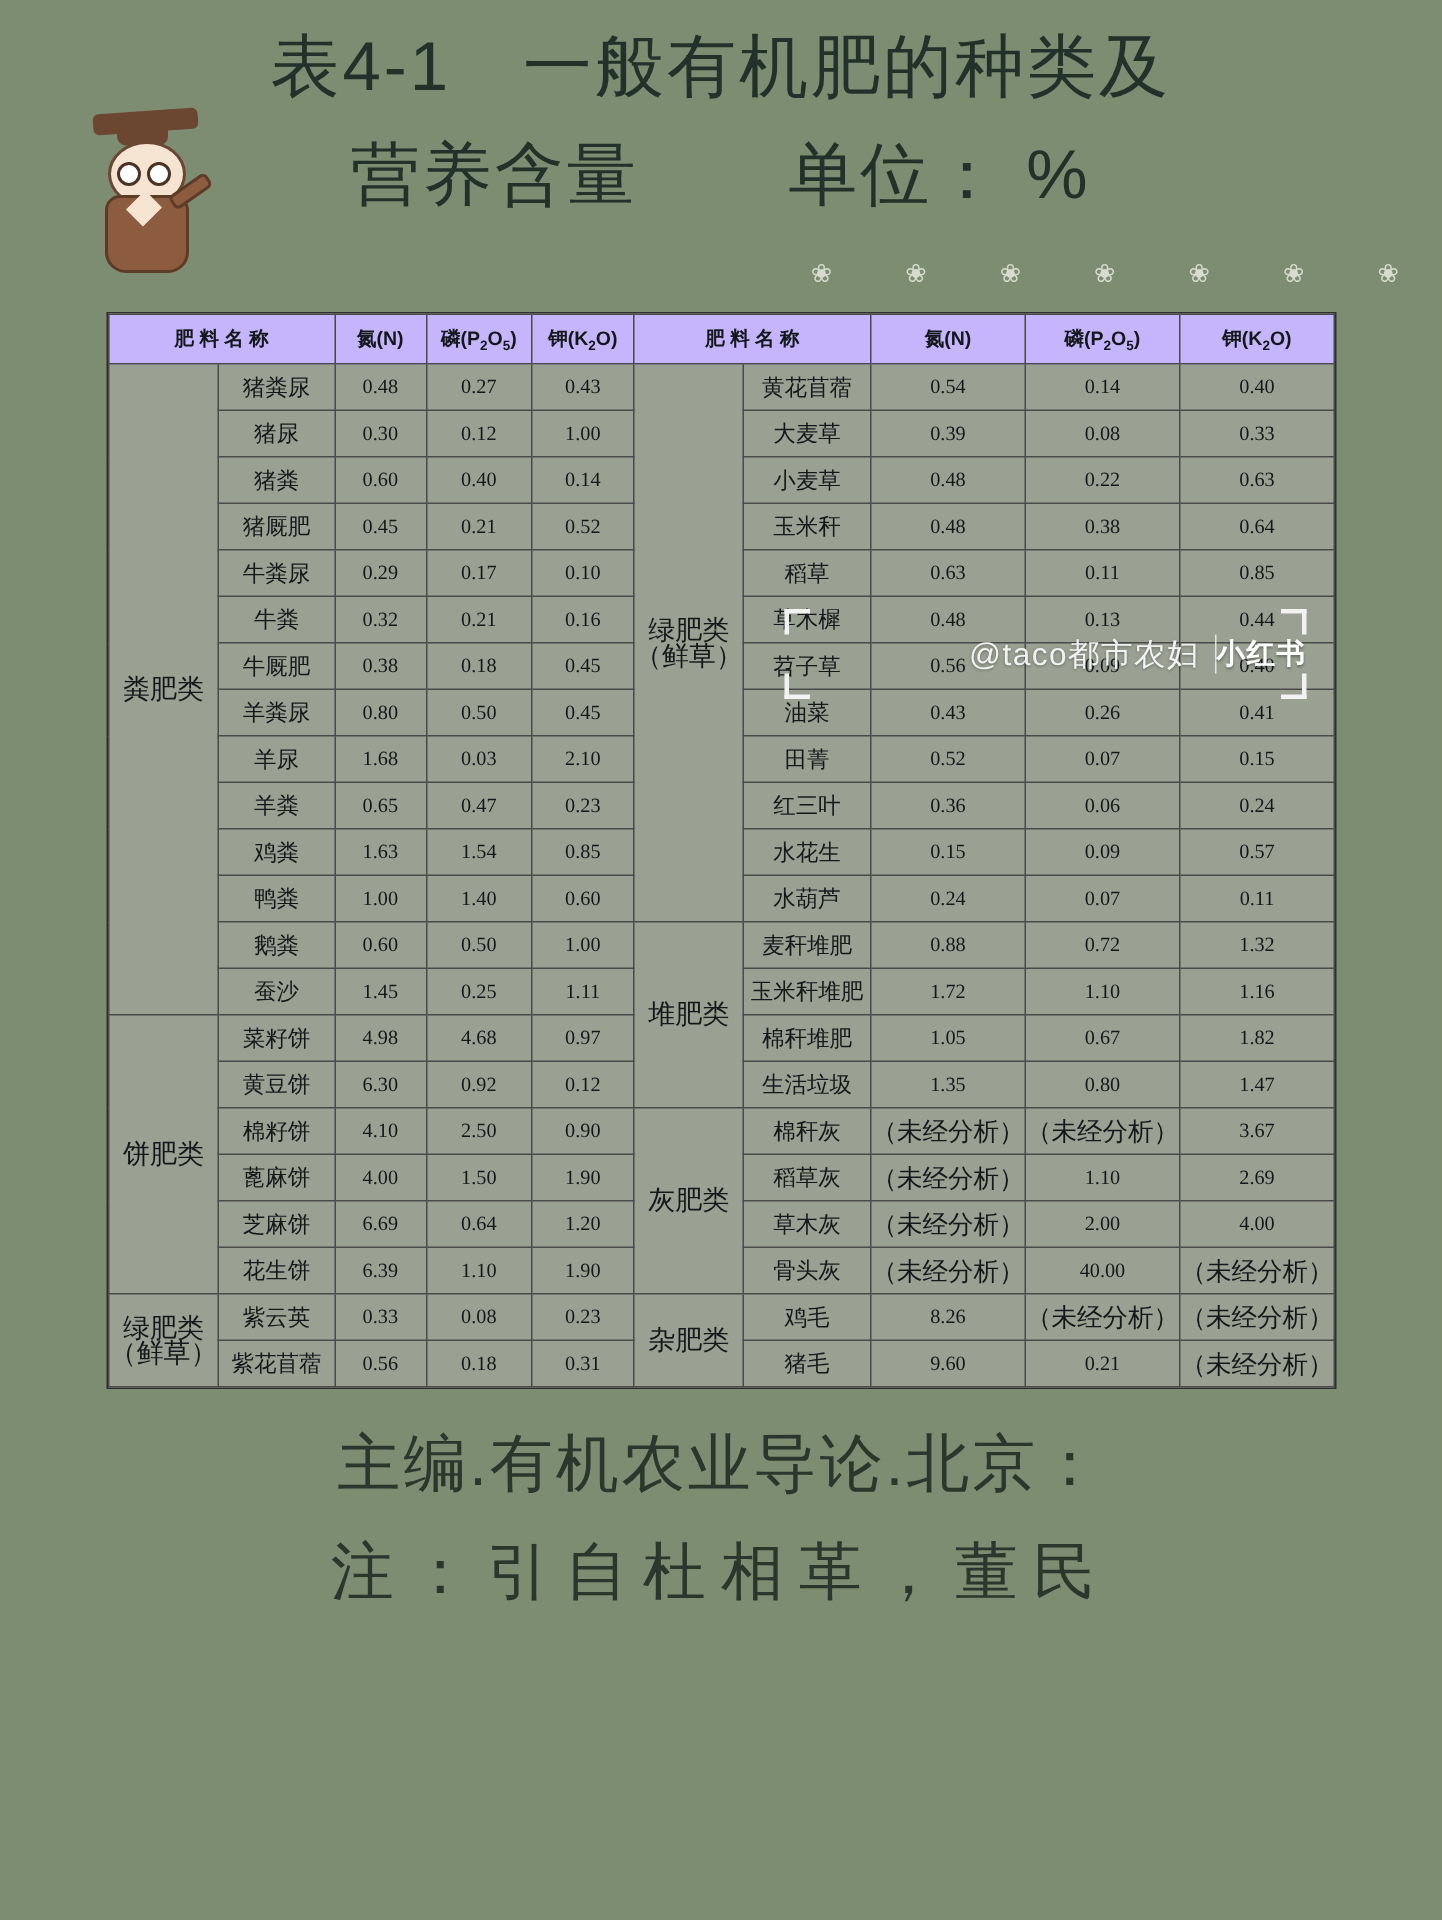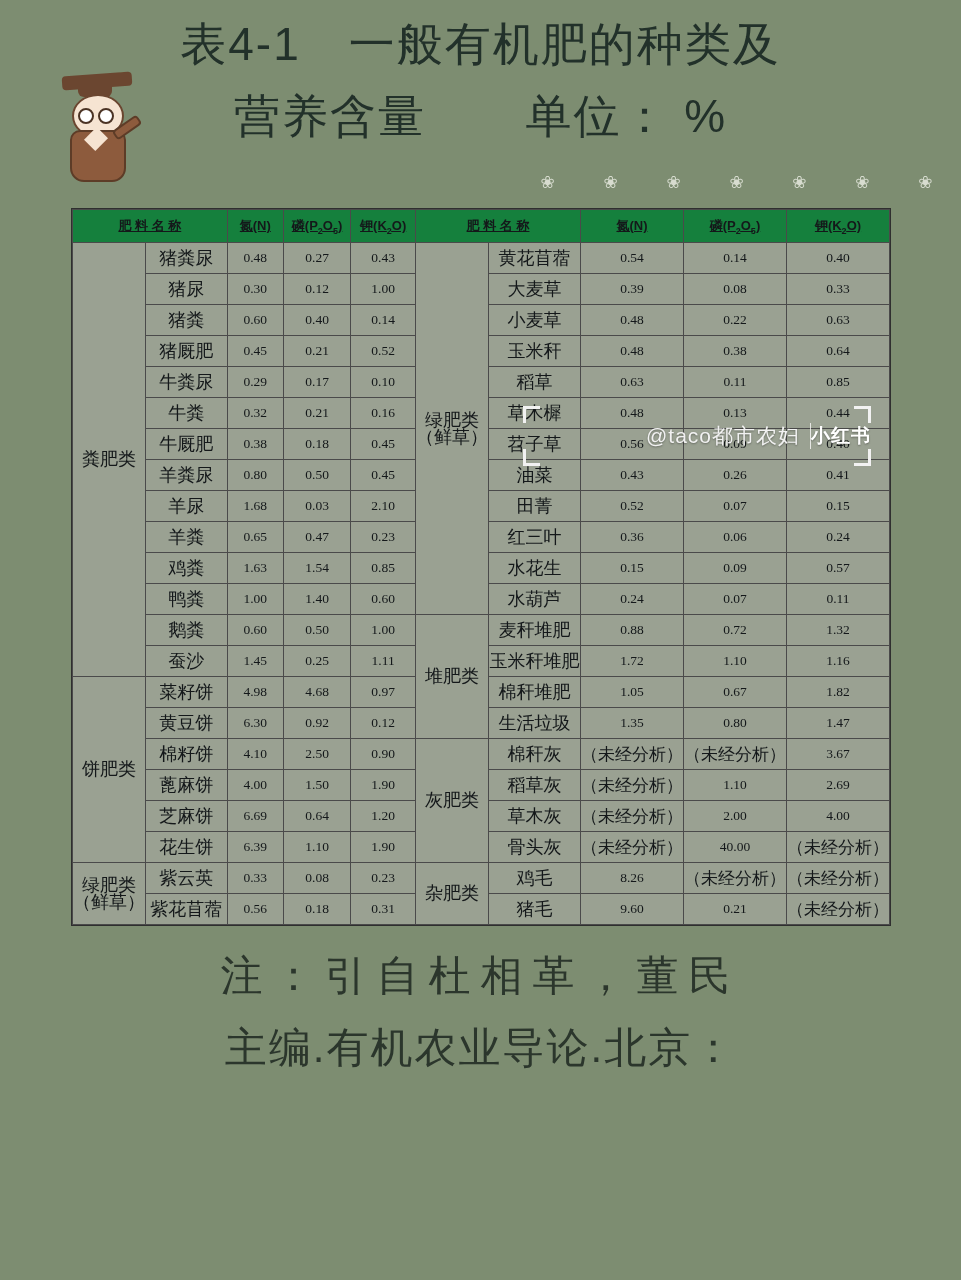--- a/index.html
+++ b/index.html
@@ -166,32 +166,31 @@
     text-align: center;
     padding: 0;
     height: 30px;
     font-weight: normal;
     white-space: nowrap;
   }
   table.fert thead td {
     font-weight: bold;
     font-size: 13px;
     height: 32px;
-    background: #15803d;
-    text-decoration: underline;
+    background: #c4b5fd;
   }
   td.grp {
     width: 68px;
     font-weight: bold;
     font-size: 18px;
     line-height: 17px;
   }
   td.name {
     width: 92px;
-    font-size: 18px;
+    font-size: 15px;
   }
   td.num {
     width: 87px;
     font-size: 13.5px;
     font-family: "Liberation Serif", serif;
   }
   td.na {
     font-size: 17px;
   }
   td.mid-sep {
@@ -532,17 +531,17 @@
   <div class="watermark">
     <div class="wm-corner tl"></div>
     <div class="wm-corner tr"></div>
     <div class="wm-corner bl"></div>
     <div class="wm-corner br"></div>
     <span>@taco都市农妇</span>
     <span class="wm-book">小红书</span>
   </div>
 
   <div class="note">
+    <span class="note-line l2">主编.有机农业导论.北京：</span>
     <span class="note-line l1">注：引自杜相革，董民</span>
-    <span class="note-line l2">主编.有机农业导论.北京：</span>
   </div>
 
 </div>
 
 </body></html>

